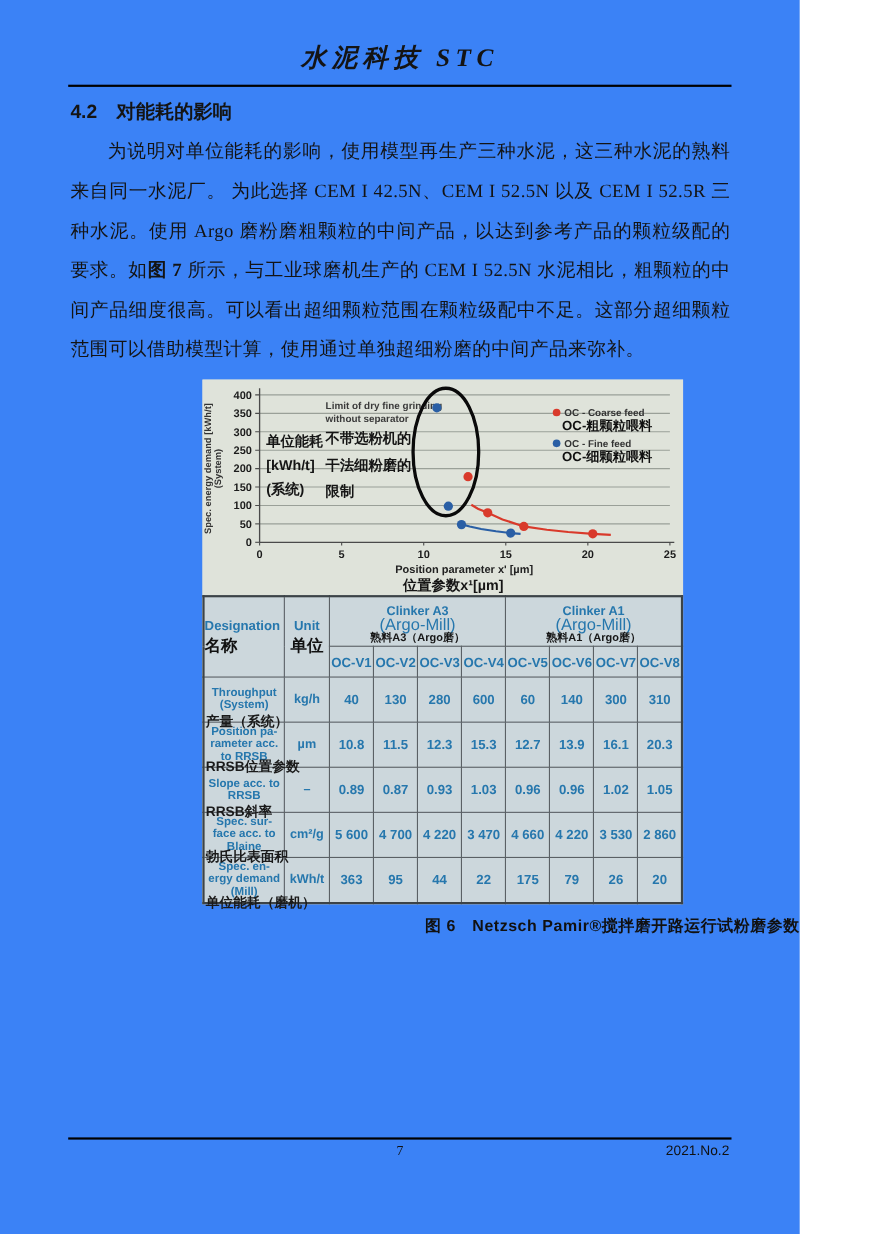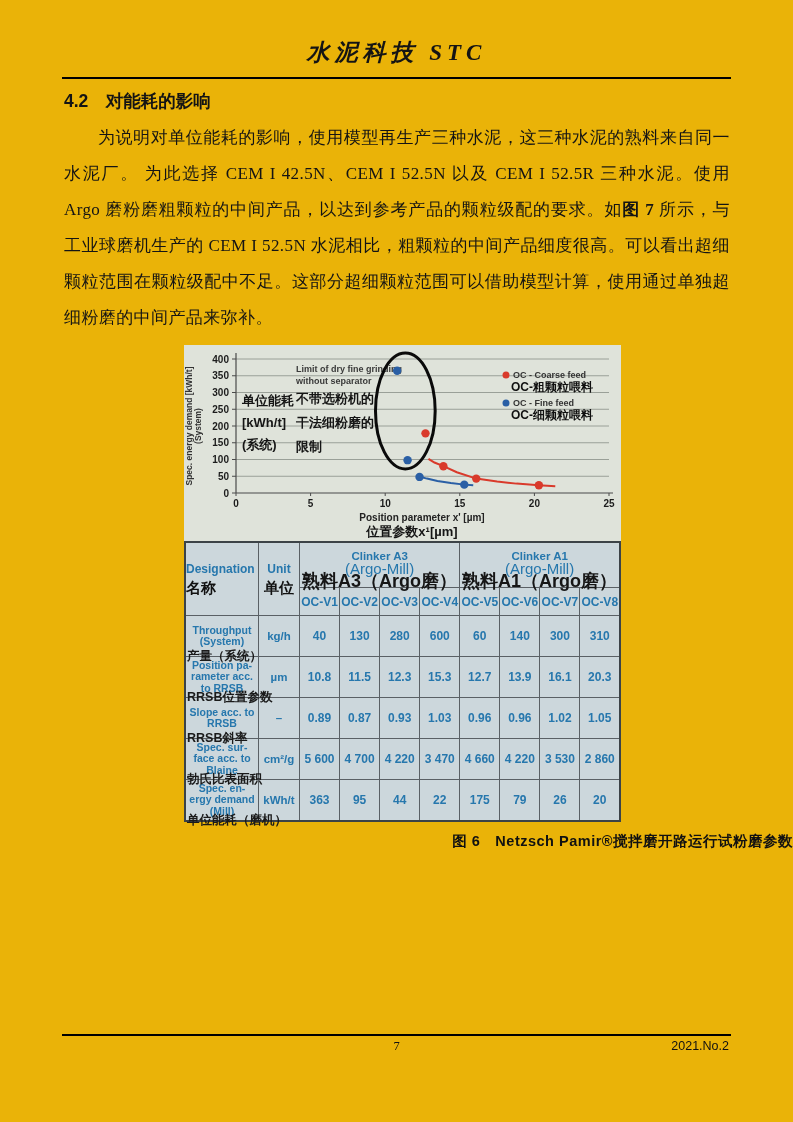--- a/index.html
+++ b/index.html
@@ -1,16 +1,16 @@
 <!DOCTYPE html>
 <html><head>
 <meta charset="utf-8">
 <style>
   html,body{margin:0;padding:0;background:#ffffff;}
-  .page{position:relative;width:793px;height:1122px;background:#eab308;overflow:hidden;
+  .page{position:relative;width:727px;height:1122px;background:#3b82f6;overflow:hidden;
         font-family:"Liberation Serif","DejaVu Serif",serif;color:#141414;}
   .doc-title{margin-top:38px;text-align:center;font-size:23px;font-weight:700;font-style:italic;
              letter-spacing:5px;line-height:30px;}
   .header-rule{margin:9px 62px 0 62px;border-top:2px solid #000;}
   .content{padding:0 63px 0 64px;}
   .body-para{margin:5px 0 0 0;font-size:17px;line-height:36px;text-align:justify;letter-spacing:0.4px;}
   .body-para.indent{text-indent:2em;}
   .b{font-weight:700;}
   .section-heading{margin:9px 0 3px 0;font-size:17.5px;font-weight:700;line-height:27px;
                    font-family:"Liberation Sans","DejaVu Sans",sans-serif;}
@@ -28,21 +28,21 @@
   .fig-table{width:100%;border-collapse:collapse;table-layout:fixed;background:#ccd7dc;
              font-family:"Liberation Sans","DejaVu Sans",sans-serif;border:2px solid #3c4347;}
   .fig-table th,.fig-table td{border:1px solid #5a6065;overflow:visible;vertical-align:middle;padding:0;}
   .th-desig{text-align:left;padding-left:7px;width:72px;}
   .th-unit{width:40px;text-align:center;}
   .th-en{color:#2677ad;font-weight:700;font-size:12px;line-height:14px;}
   .th-zh{color:#111;font-weight:700;font-size:15px;line-height:18px;margin-top:3px;}
   .th-group{text-align:center;height:44px;}
   .g-en{color:#2677ad;font-weight:700;font-size:11.5px;line-height:12.5px;}
   .g-en2{color:#2677ad;font-weight:400;font-size:15px;line-height:11.5px;}
-  .g-zh{color:#161616;font-weight:700;font-size:18px;line-height:14px;position:relative;z-index:3;margin-bottom:-8px;}
+  .g-zh{color:#161616;font-weight:700;font-size:10px;line-height:14px;position:relative;z-index:3;margin-bottom:-8px;}
   .th-oc{color:#2677ad;font-weight:700;font-size:12px;height:27px;text-align:center;}
   .fig-table tbody tr{height:41px;}
   .td-label{position:relative;text-align:center;}
   .lbl-en{white-space:pre-line;font-weight:700;color:#2677ad;font-size:10.5px;line-height:11.5px;}
   .lbl-zh{position:absolute;left:1px;bottom:0;transform:translateY(54%);white-space:nowrap;
           font-weight:700;color:#1a1a1a;font-size:12.5px;z-index:3;}
   .td-unit{color:#2677ad;font-weight:700;font-size:11.5px;text-align:center;}
   .td-val{color:#2677ad;font-weight:700;font-size:12px;text-align:center;}
   .caption{margin-top:10px;text-align:right;font-family:Liberation Sans, sans-serif;
            font-size:14.5px;font-weight:600;letter-spacing:0.5px;color:#111;}

